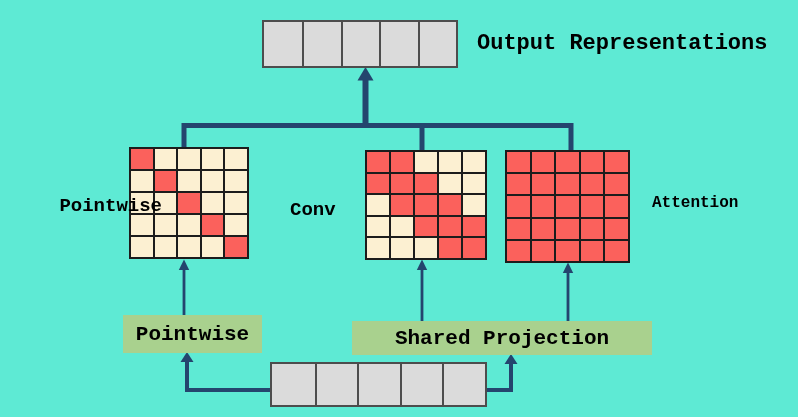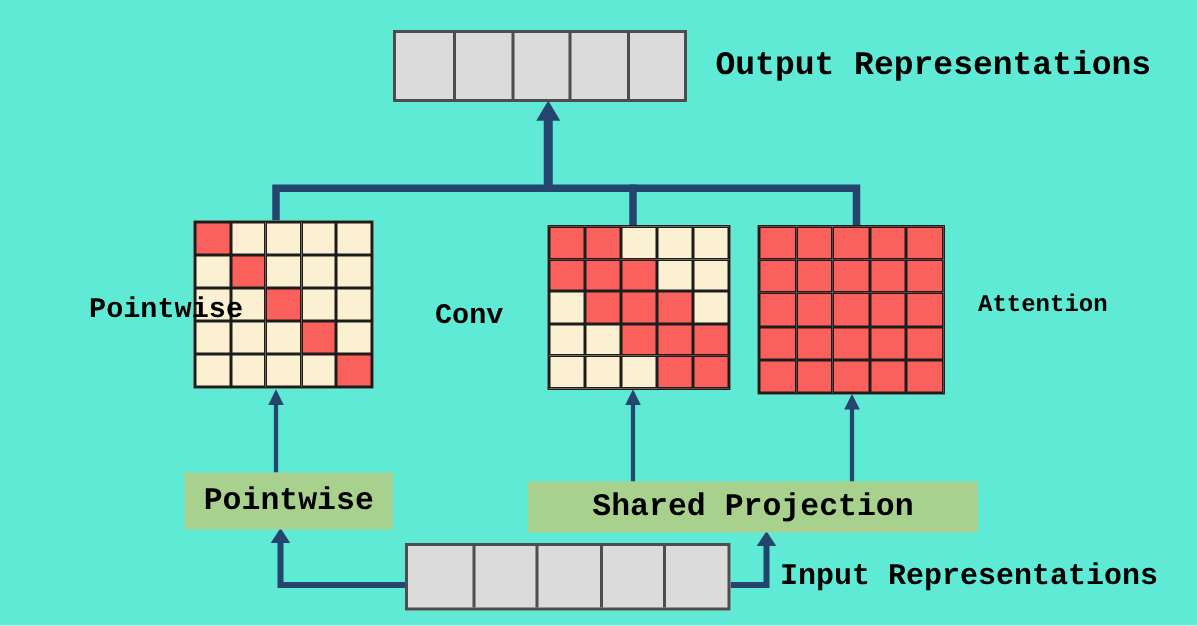--- a/index.html
+++ b/index.html
@@ -201,15 +201,14 @@
     <span>Shared Projection</span>
   </div>
 
   <div id="input-row" class="vec abs">
       <div class="gcell"></div>
       <div class="gcell"></div>
       <div class="gcell"></div>
       <div class="gcell"></div>
       <div class="gcell"></div>
     </div>
-  <div id="input-label" class="lbl abs">Input Representations</div>
 
 </div>
 
 </body></html>

